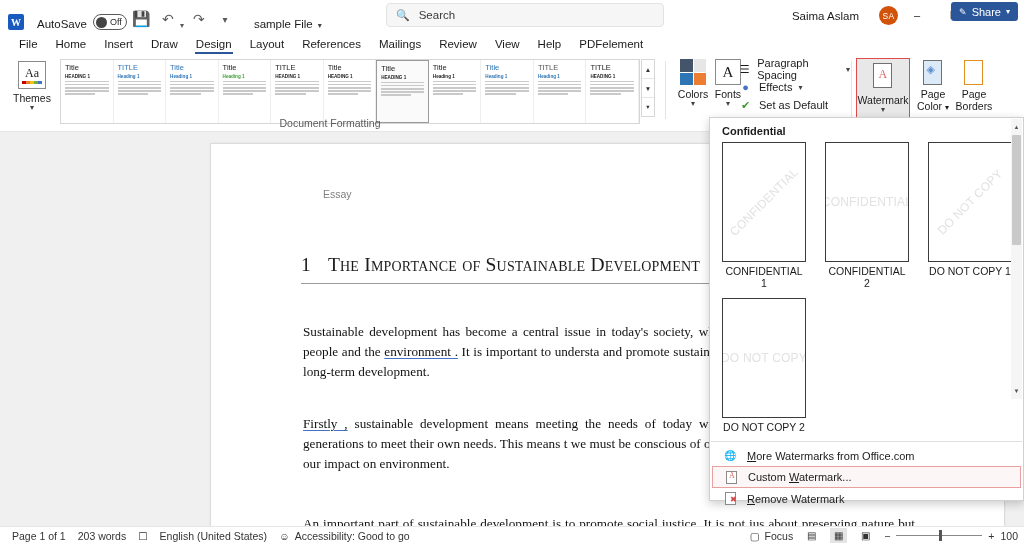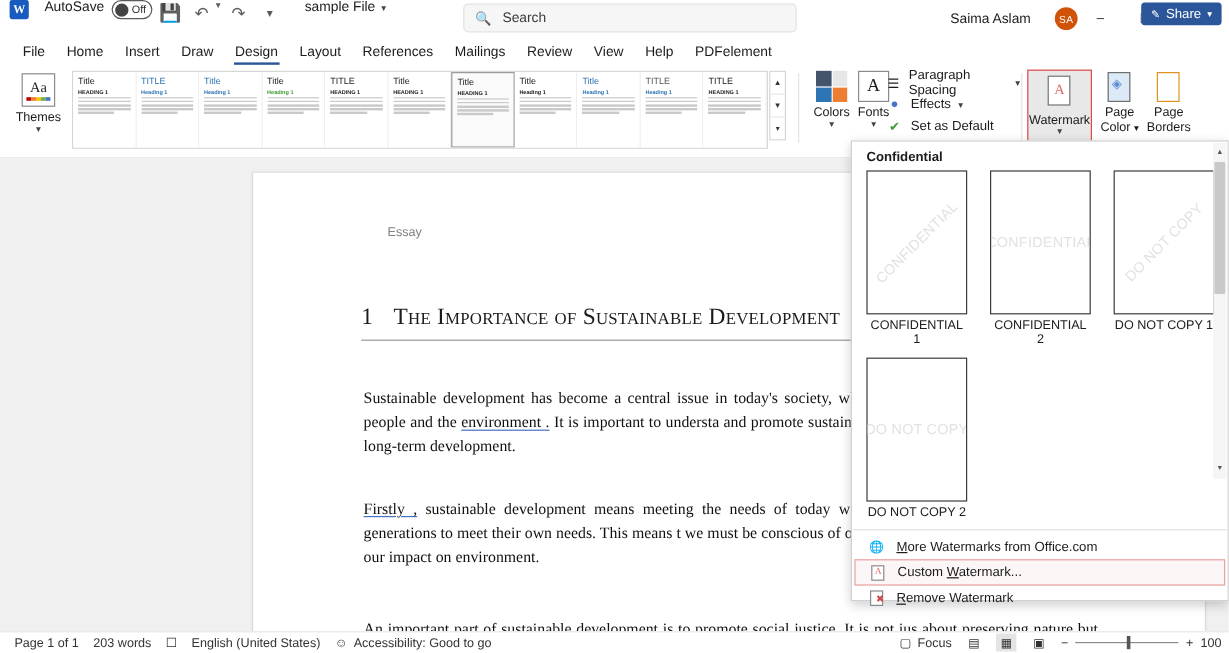--- a/index.html
+++ b/index.html
@@ -8,21 +8,21 @@
     overflow: hidden;
     font-family: "Liberation Sans", sans-serif;
     background: #ffffff;
     -webkit-font-smoothing: antialiased;
   }
   .app { position: relative; width: 1024px; height: 544px; background:#fff; }
 
   
   .titlebar {
     position:absolute; left:0; top:0; width:1016px; height:30px;
-    background:#ffffff; display:flex; align-items:flex-start;
+    background:#ffffff; display:flex; align-items:flex-end;
   }
   .wordlogo {
     width:16px; height:16px; margin-left:8px; border-radius:2px;
     background:#185abd; position:relative; flex:none;
   }
   .wordlogo::after{
     content:"W"; position:absolute; inset:0; color:#fff; font-size:10px;
     font-weight:bold; display:flex; align-items:center; justify-content:center;
     font-family:"Liberation Serif", serif;
   }
@@ -513,20 +513,21 @@
     </div>
 
     <div class="grp-pb">
       <div class="pg-ic">
         <div class="pg-doc" style="border:1.5px solid #e09020"></div>
       </div>
       <span class="two-line">Page</span>
       <span class="two-line">Borders</span>
     </div>
 
+    <div class="docfmt-label">Document Formatting</div>
    </div>
   </div>
 
   <div class="canvas">
     <div class="page">
       <div class="essay-lbl">Essay</div>
       <div class="doc-h1">
         <span class="num">1</span><span>The Importance of Sustainable Development</span>
       </div>
       <div class="doc-p p1">

